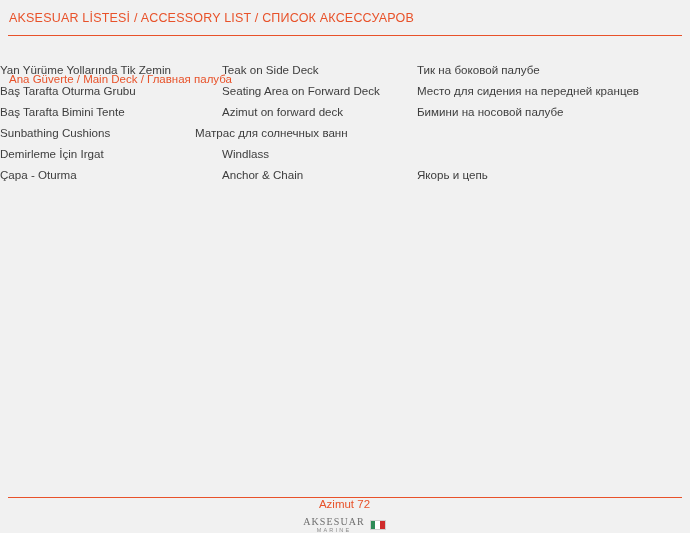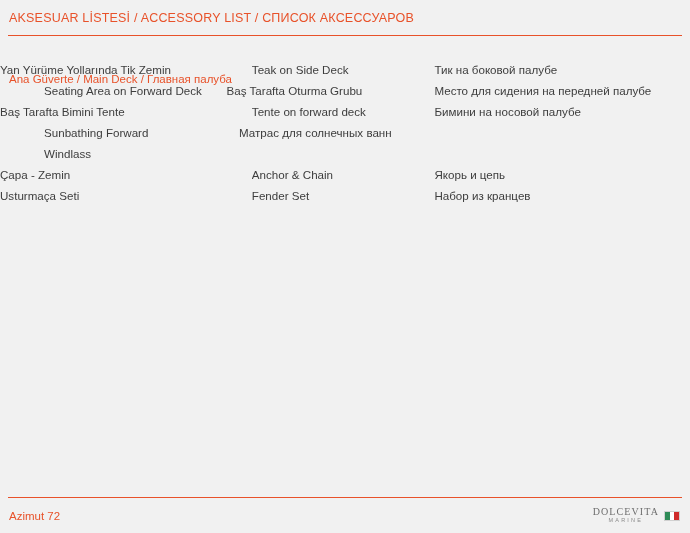--- a/index.html
+++ b/index.html
@@ -67,21 +67,21 @@
     align-items: flex-start;
   }
   .cell {
     font-size: 11.6px;
     color: #3d3d3d;
     line-height: 15px;
     white-space: nowrap;
     overflow: hidden;
   }
   .c1 { width: 222px; box-sizing: border-box; }
-  .c2 { width: 195px; box-sizing: border-box; margin-left: 44px; }
+  .c2 { width: 195px; box-sizing: border-box; }
   .c3 { width: 273px; box-sizing: border-box; }
 
   .footer-rule {
     position: absolute;
     bottom: 35px;
     left: 8px;
     width: 674px;
     height: 1px;
     background: #e8522a;
   }
@@ -89,20 +89,21 @@
     position: absolute;
     bottom: 0;
     left: 0;
     width: 690px;
     height: 35px;
     display: flex;
     align-items: center;
     justify-content: space-between;
     box-sizing: border-box;
     padding: 0 10px 0 9px;
+    flex-direction: column;
   }
   .footer-model {
     color: #e8522a;
     font-size: 11.5px;
   }
   .brand {
     display: flex;
     align-items: center;
     gap: 5px;
   }
@@ -150,61 +151,57 @@
 
   <div class="rows">
 
     <div class="row">
       <div class="cell c1">Yan Yürüme Yollarında Tik Zemin</div>
       <div class="cell c2">Teak on Side Deck</div>
       <div class="cell c3">Тик на боковой палубе</div>
     </div>
 
     <div class="row">
+      <div class="cell c1">Baş Tarafta Oturma Grubu</div>
       <div class="cell c2">Seating Area on Forward Deck</div>
-      <div class="cell c1">Baş Tarafta Oturma Grubu</div>
-      <div class="cell c3">Место для сидения на передней палубе</div>
+      <div class="cell c3">Место для сидения на передней кранцев</div>
     </div>
 
     <div class="row">
       <div class="cell c1">Baş Tarafta Bimini Tente</div>
-      <div class="cell c2">Tente on forward deck</div>
+      <div class="cell c2">Azimut on forward deck</div>
       <div class="cell c3">Бимини на носовой палубе</div>
     </div>
 
     <div class="row">
-      <div class="cell c2">Sunbathing Forward</div>
+      <div class="cell c2">Sunbathing Cushions</div>
       <div class="cell c3">Матрас для солнечных ванн</div>
     </div>
 
     <div class="row">
+      <div class="cell c1">Demirleme İçin Irgat</div>
       <div class="cell c2">Windlass</div>
     </div>
 
     <div class="row">
-      <div class="cell c1">Çapa - Zemin</div>
+      <div class="cell c1">Çapa - Oturma</div>
       <div class="cell c2">Anchor &amp; Chain</div>
       <div class="cell c3">Якорь и цепь</div>
     </div>
 
-    <div class="row">
-      <div class="cell c1">Usturmaça Seti</div>
-      <div class="cell c2">Fender Set</div>
-      <div class="cell c3">Набор из кранцев</div>
-    </div>
 
   </div>
 
   <div class="footer-rule"></div>
 
   <div class="footer">
     <div class="footer-model">Azimut 72</div>
     <div class="brand">
       <div class="brand-text">
-        <div class="brand-name">DOLCEVITA</div>
+        <div class="brand-name">AKSESUAR</div>
         <div class="brand-sub">MARINE</div>
       </div>
       <div class="flag">
         <i class="g"></i>
           <i class="w"></i>
           <i class="r"></i>
       </div>
     </div>
   </div>
 

